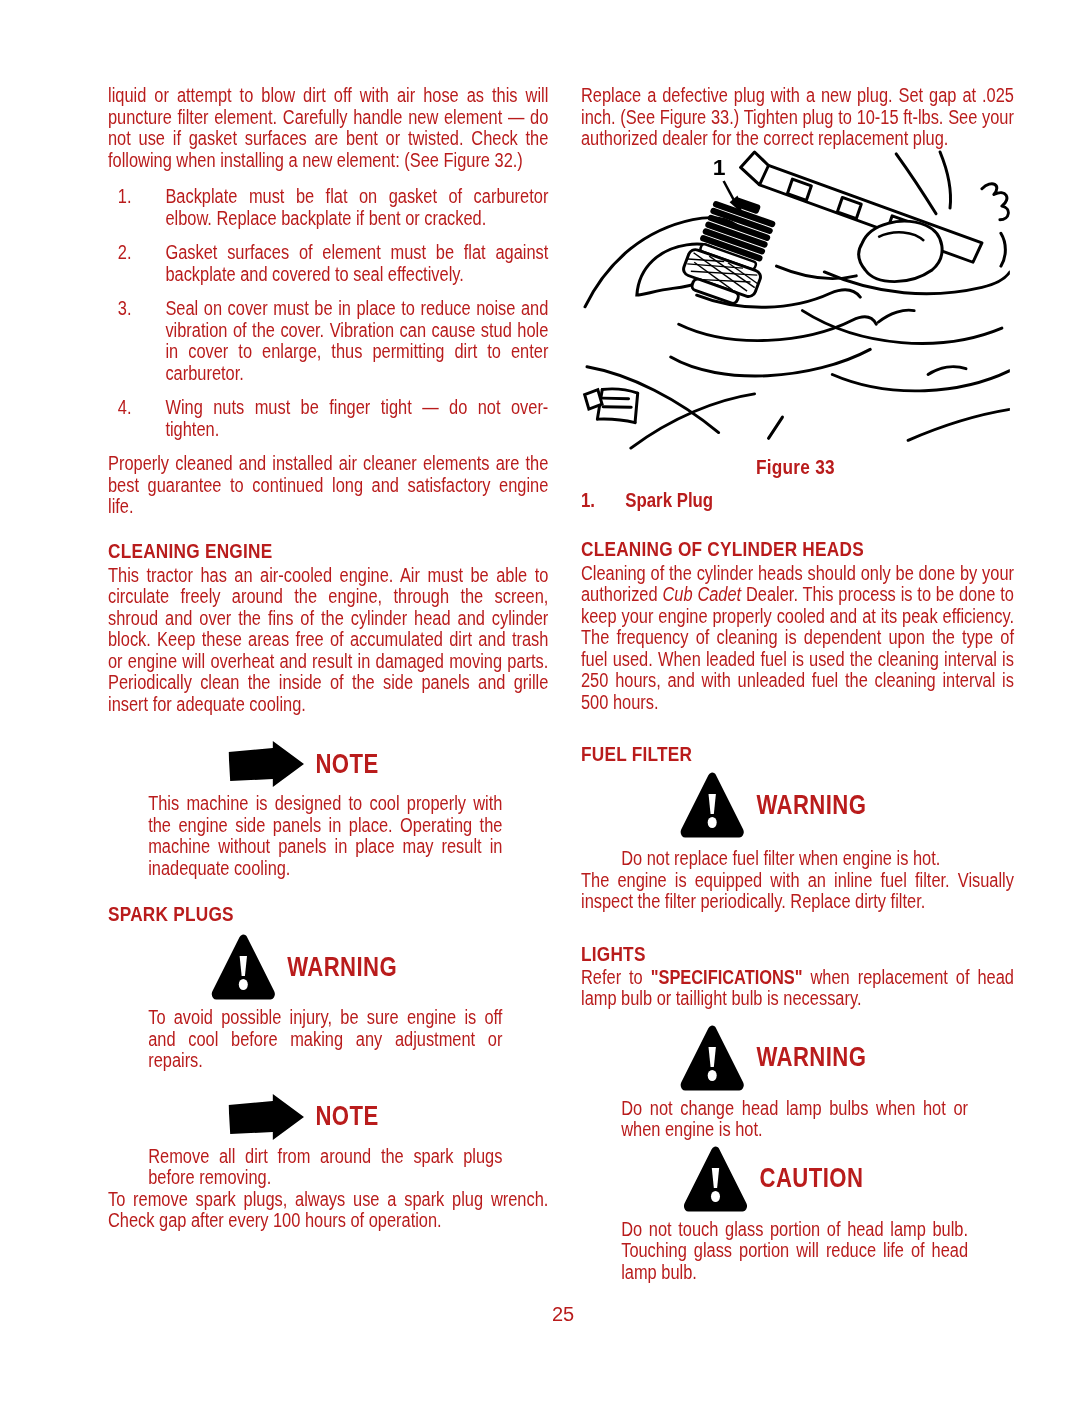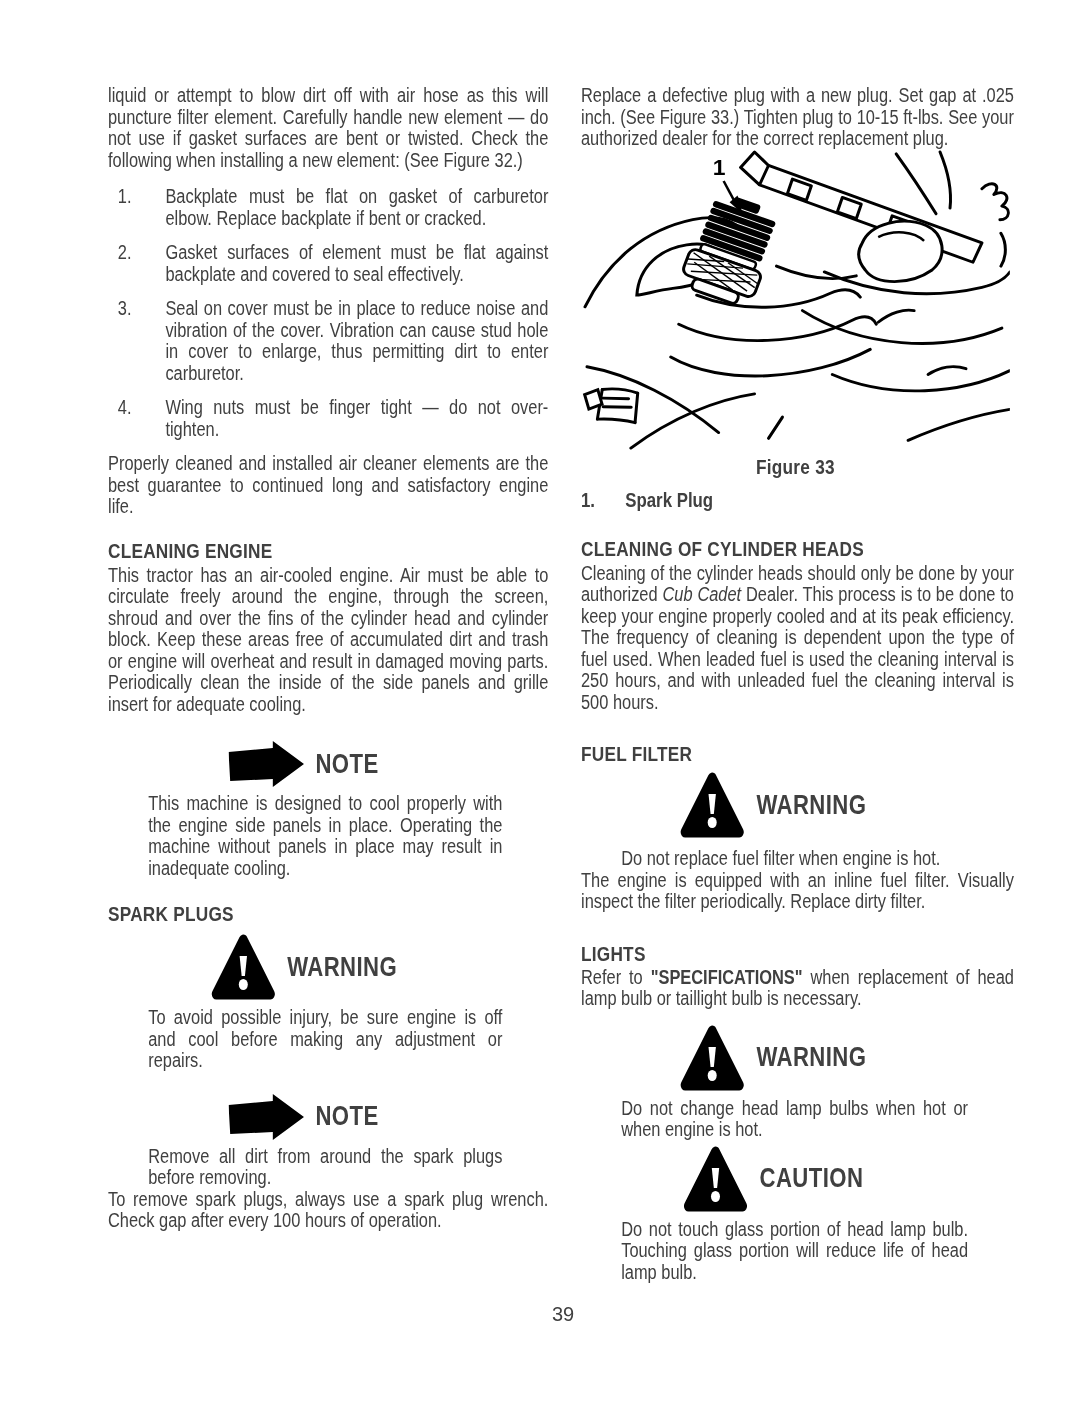--- a/index.html
+++ b/index.html
@@ -1,17 +1,17 @@
 <!DOCTYPE html>
 <html><head>
 <meta charset="utf-8">
 <style>
   html,body{margin:0;padding:0;background:#9a9a9a;}
   .page{position:relative;width:1080px;height:1409px;background:#ffffff;overflow:hidden;
-        font-family:"Liberation Sans",sans-serif;color:#404040;}
+        font-family:"Liberation Sans",sans-serif;color:#b91c1c;}
   
   .squeeze{transform:scaleX(0.82);transform-origin:0 0;}
   .col-left{position:absolute;left:108px;top:85px;width:537px;}
   .col-right{position:absolute;left:581px;top:85px;width:528px;}
   p.body{font-size:20px;line-height:21.5px;text-align:justify;margin:0;}
   .list{margin-top:15px;}
   .li{display:flex;margin-bottom:13px;}
   .li-num{flex:none;width:58px;margin-left:12px;font-size:20px;line-height:21.5px;}
   .li-text{flex:1;font-size:20px;line-height:21.5px;text-align:justify;}
   h3{margin:0;font-size:21px;line-height:22px;font-weight:700;letter-spacing:.3px;}
@@ -255,14 +255,14 @@
             <polygon points="35.5,23 44.5,23 42,43 38,43" fill="#fff"></polygon>
             <circle cx="40" cy="51.5" r="5.5" fill="#fff"></circle>
           </svg>
         </span>
         <span class="callout-label">CAUTION</span>
       </div>
       <p class="callout-body">Do not touch glass portion of head lamp bulb.  Touching glass portion will reduce life of head lamp bulb.</p>
     </div>
   </div>
 
-  <div class="page-num">39</div>
+  <div class="page-num">25</div>
 </div>
 
 </body></html>

